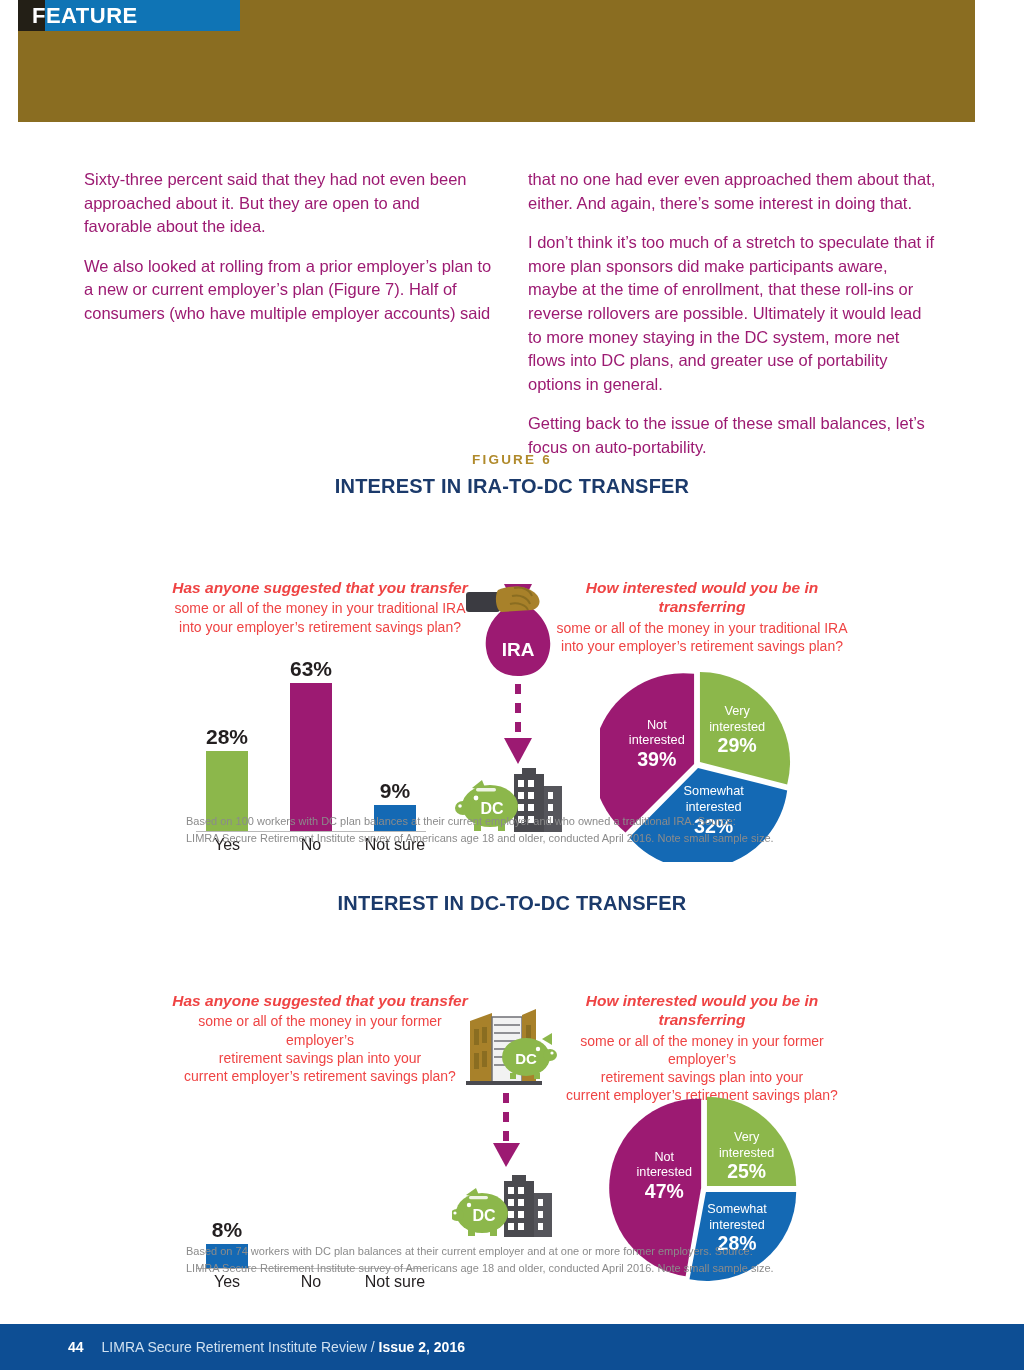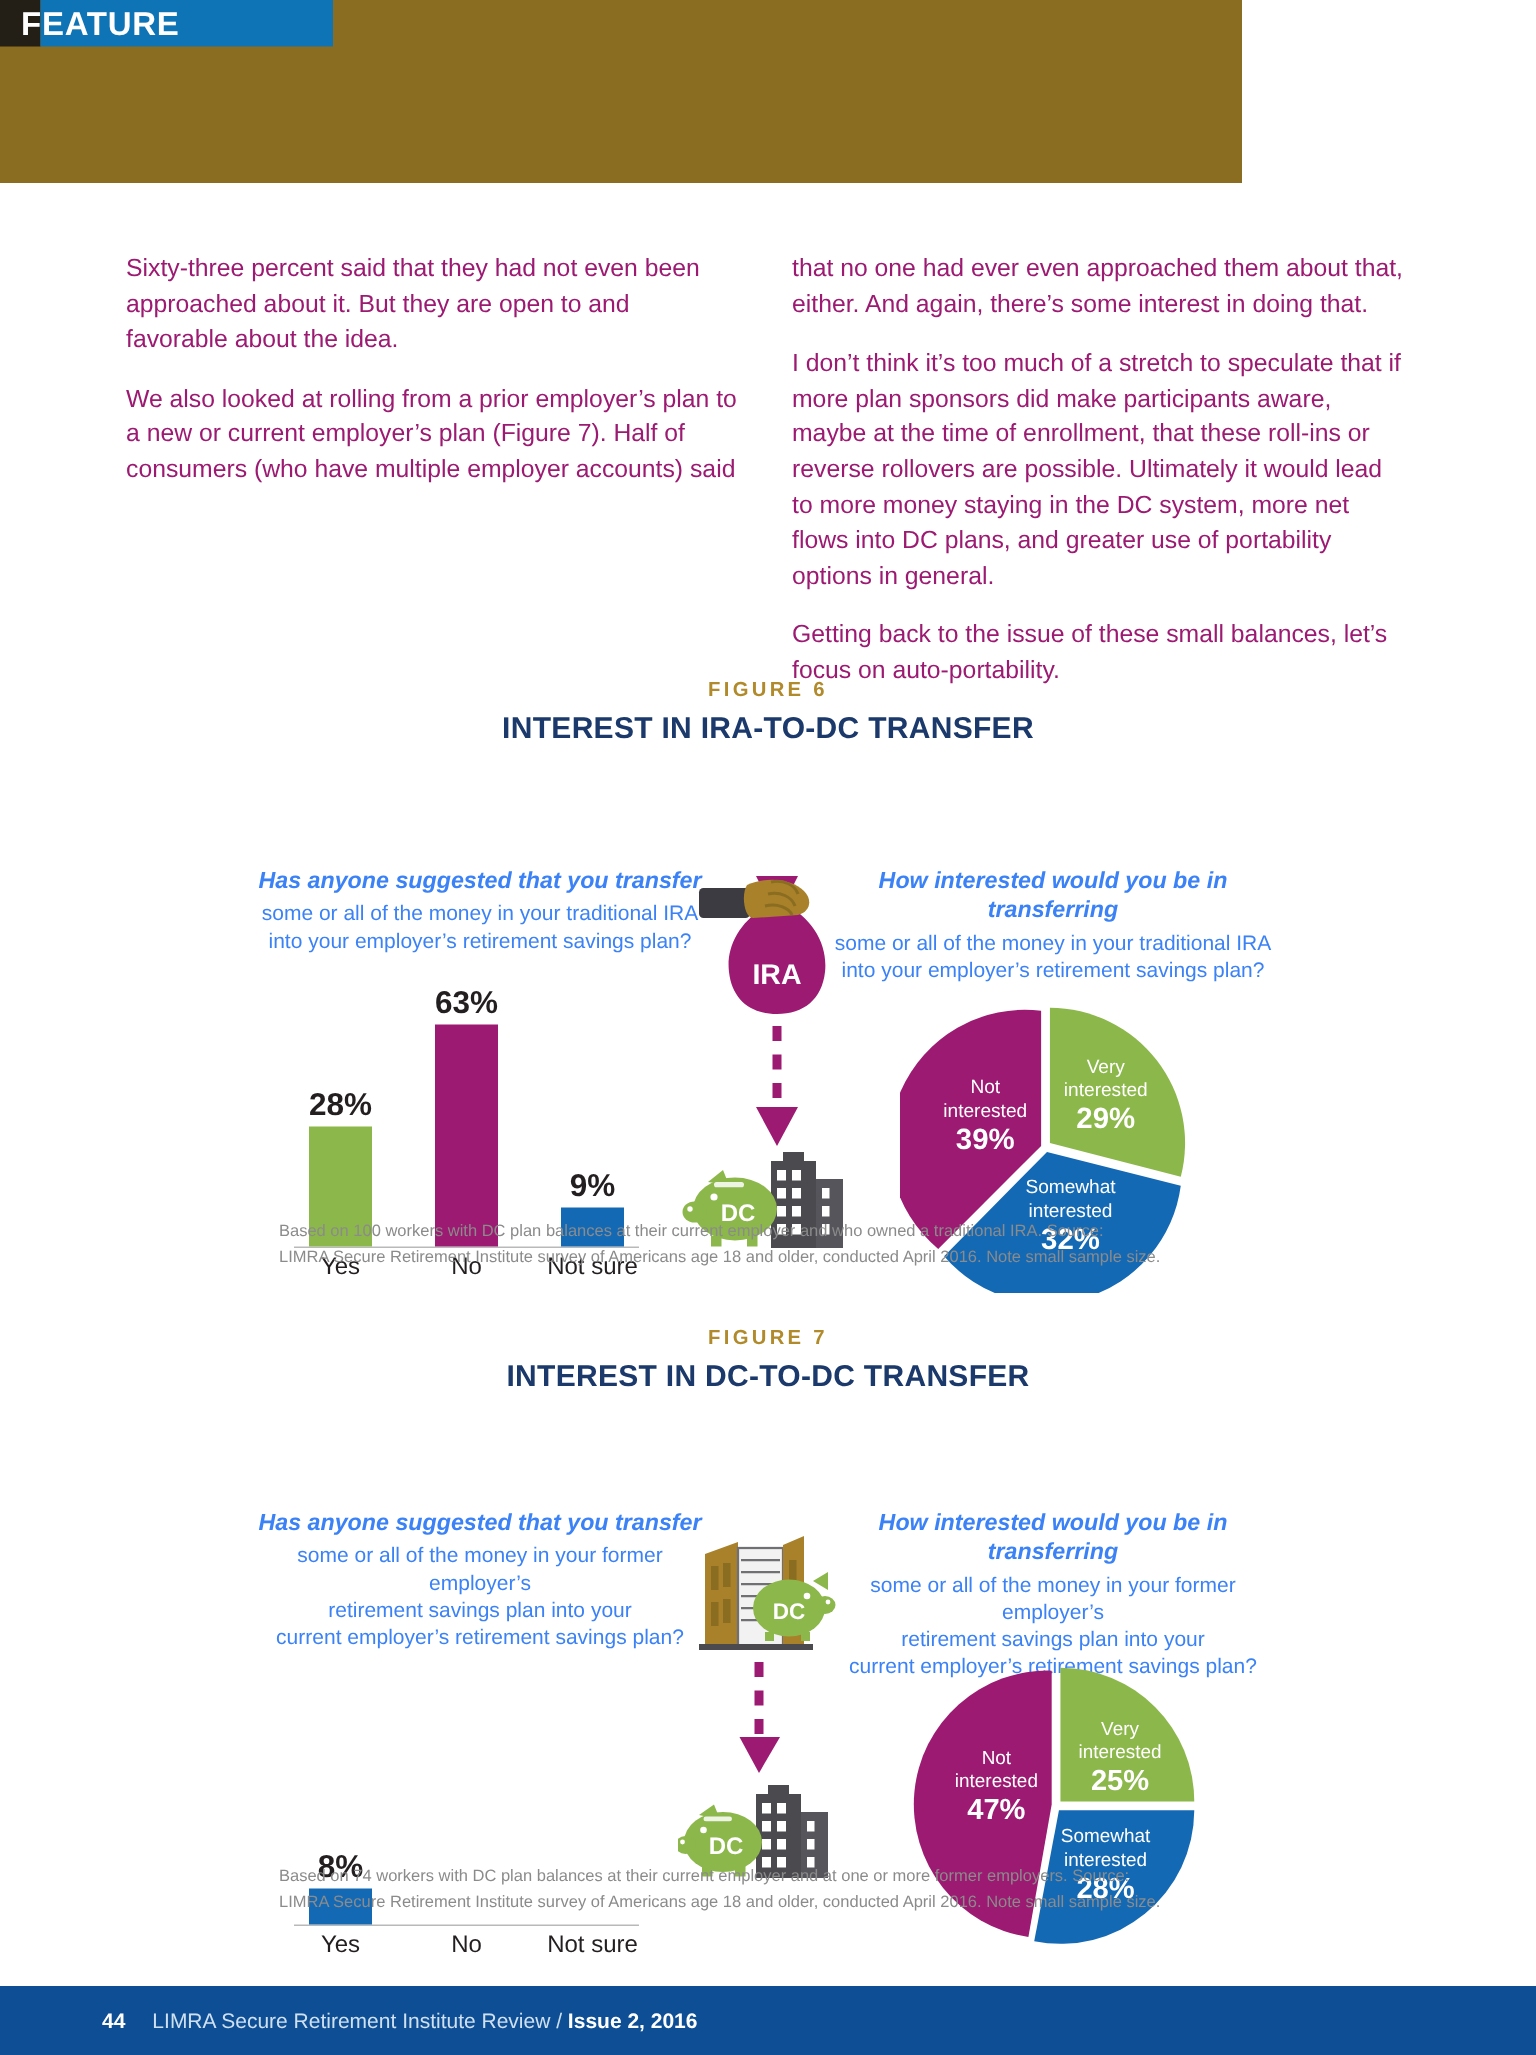--- a/index.html
+++ b/index.html
@@ -6,21 +6,21 @@
   html, body {
     width: 1024px; height: 1370px;
     background: #ffffff;
     font-family: "Liberation Sans", sans-serif;
     overflow: hidden;
   }
   .page { position: relative; width: 1024px; height: 1370px; background: #fff; }
 
   
   .header-band {
-    position: absolute; left: 0; top: 0; width: 828px; height: 122px;
+    position: absolute; left: 18px; top: 0; width: 957px; height: 122px;
     background: #8a6d21;
   }
   .feature-tab {
     position: absolute; left: 0; top: 0; height: 31px; width: 222px;
     display: flex; align-items: stretch;
   }
   .feature-tab-dark { width: 27px; background: #231f16; }
   .feature-tab-blue {
     flex: 1; background: #0f74b5;
     display: flex; align-items: center;
@@ -49,21 +49,21 @@
     font-size: 13.5px; letter-spacing: 2.2px;
   }
   .fig-title {
     text-align: center; color: #1b3a6b; font-weight: bold;
     font-size: 20px; letter-spacing: 0.2px; margin-top: 8px;
   }
 
   .fig-cols {
     position: relative; margin-top: 18px; height: 310px;
   }
-  .q-head { position: absolute; width: 300px; color: #3b82f6; }
+  .q-head { position: absolute; width: 300px; color: #ef4444; }
   .q-head .q-bold {
     font-weight: bold; font-style: italic; font-size: 15.5px;
     line-height: 1.25; display: block; margin-bottom: 2px;
   }
   .q-head .q-line {
     font-size: 14px; line-height: 1.3; display: block;
   }
   .q-left  { left: 170px; text-align: center; }
   .q-right { left: 552px; text-align: center; }
 
@@ -279,21 +279,20 @@
       </div>
     </div>
   </div>
 
   <div class="source-note" style="top:813px;">
     <div>Based on 100 workers with DC plan balances at their current employer and who owned a traditional IRA. Source:</div>
     <div>LIMRA Secure Retirement Institute survey of Americans age 18 and older, conducted April 2016. Note small sample size.</div>
   </div>
 
   <div class="fig-block" style="top:884px;">
-    <div class="fig-kicker">FIGURE 7</div>
     <div class="fig-title">INTEREST IN DC-TO-DC TRANSFER</div>
 
     <div class="fig-cols">
 
       <div class="q-head q-left" style="top:58px;">
         <span class="q-bold">Has anyone suggested that you transfer</span>
         <span class="q-line">some or all of the money in your former employer’s</span>
         <span class="q-line">retirement savings plan into your</span>
         <span class="q-line">current employer’s retirement savings plan?</span>
       </div>

